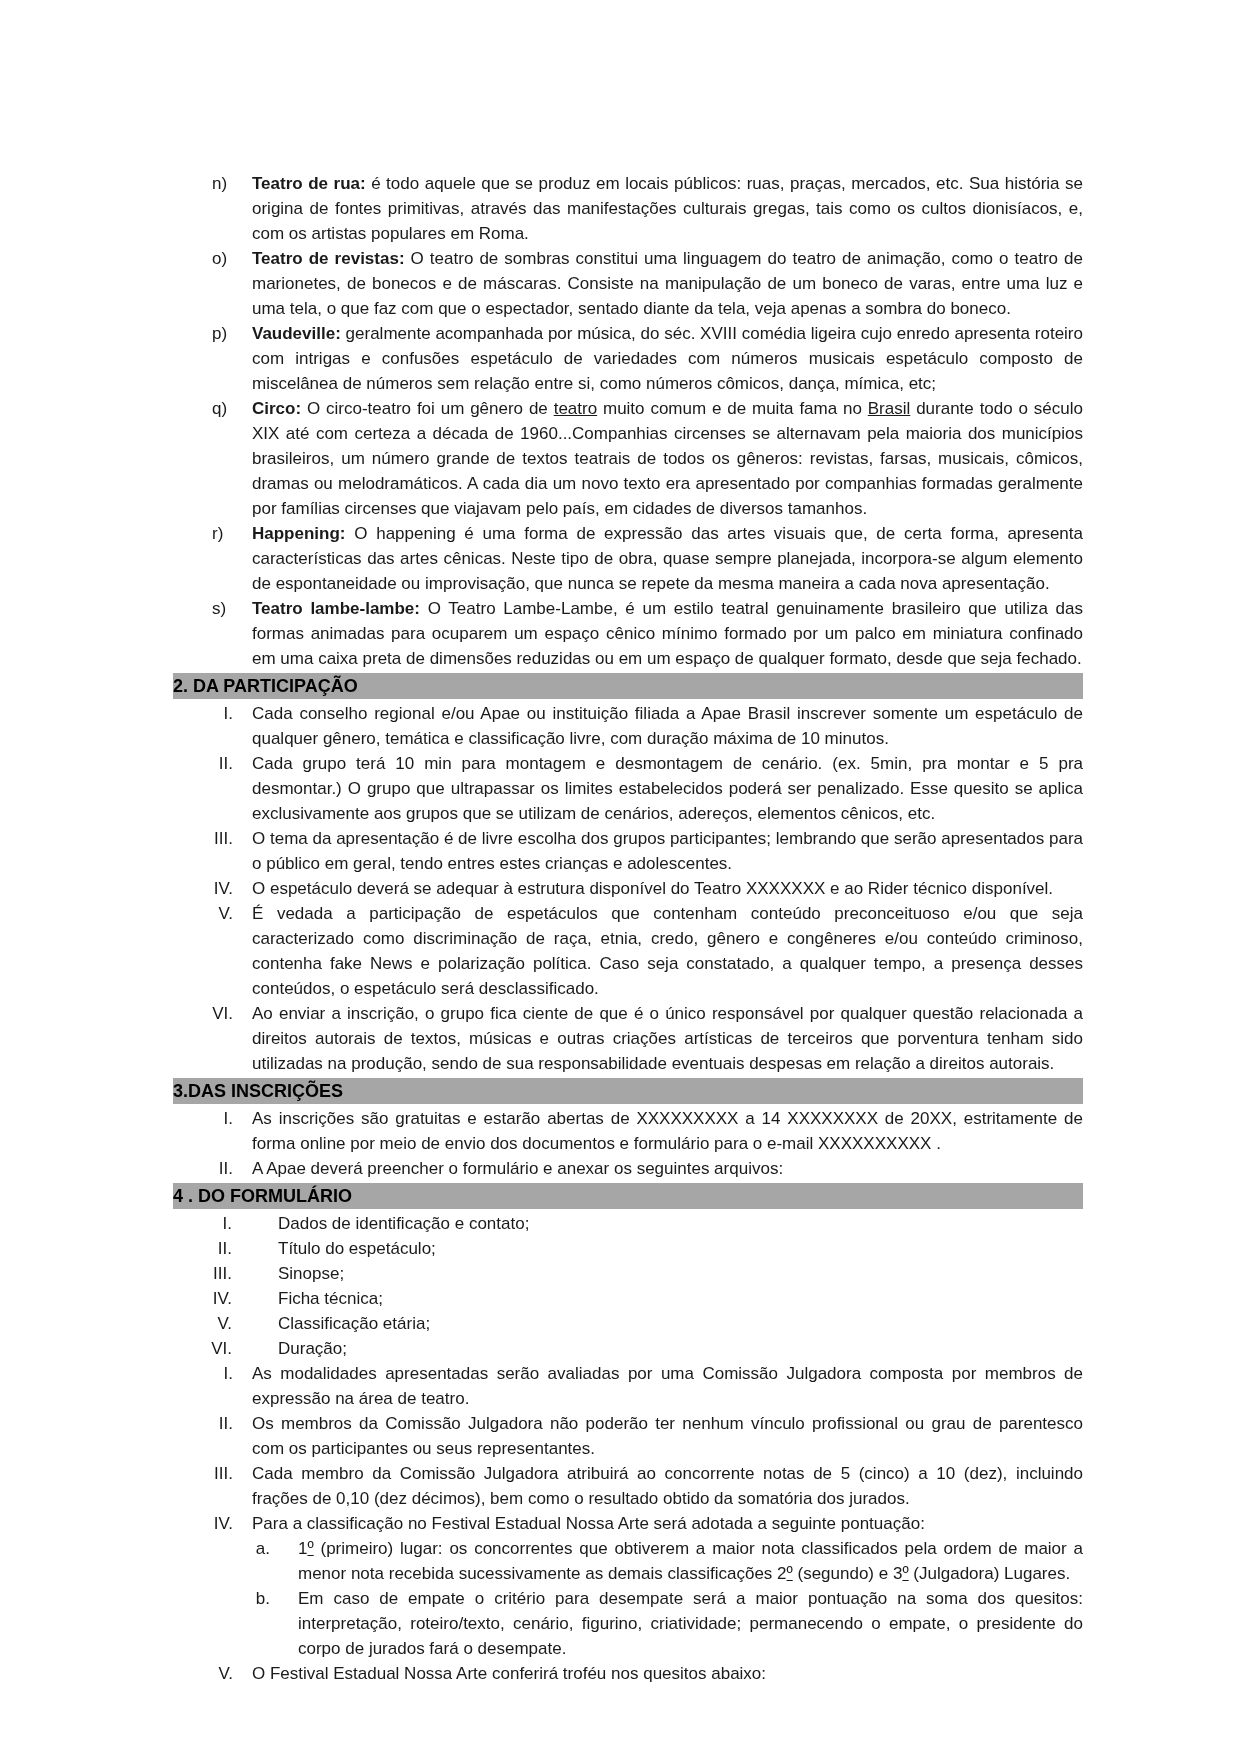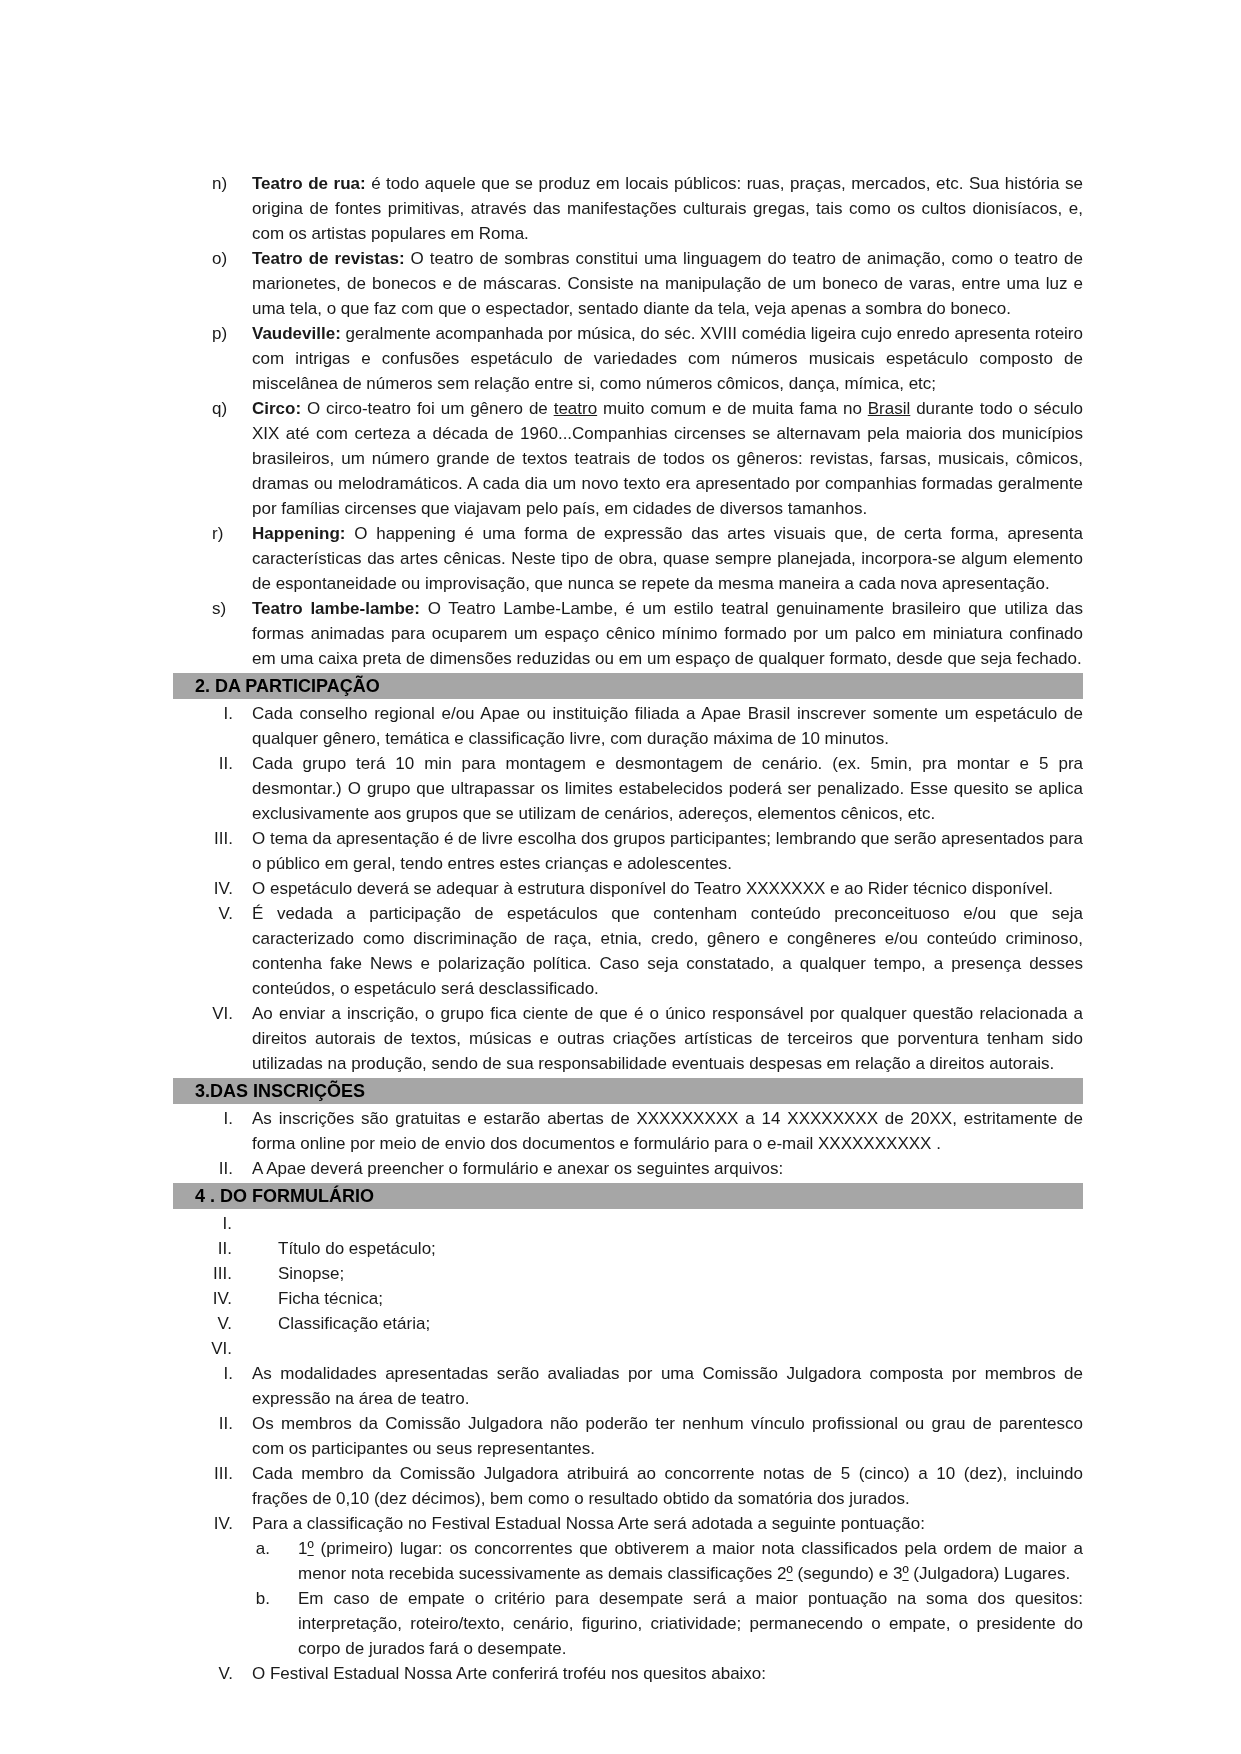--- a/index.html
+++ b/index.html
@@ -25,21 +25,21 @@
     font-size: 17px;
     line-height: 25px;
   }
   .bar {
     background: #a6a6a6;
     color: #000000;
     font-weight: bold;
     font-size: 18px;
     line-height: 26px;
     height: 26px;
-    padding-left: 22px;
+    padding-left: 0;
     margin: 2px 0 2px 0;
   }
   .li { display: flex; }
   .li .mk {
     flex: 0 0 auto;
     box-sizing: border-box;
     white-space: nowrap;
   }
   .li .tx {
     flex: 1 1 auto;
@@ -133,39 +133,41 @@
     </div>
     <div class="li r">
       <span class="mk">II.</span>
       <p class="tx">A Apae deverá preencher o formulário e anexar os seguintes arquivos:</p>
     </div>
 
     <div class="bar">4 . DO FORMULÁRIO</div>
 
     <div class="li f">
       <span class="mk">I.</span>
+      <p class="tx">Dados de identificação e contato;</p>
     </div>
     <div class="li f">
       <span class="mk">II.</span>
       <p class="tx">Título do espetáculo;</p>
     </div>
     <div class="li f">
       <span class="mk">III.</span>
       <p class="tx">Sinopse;</p>
     </div>
     <div class="li f">
       <span class="mk">IV.</span>
       <p class="tx">Ficha técnica;</p>
     </div>
     <div class="li f">
       <span class="mk">V.</span>
       <p class="tx">Classificação etária;</p>
     </div>
     <div class="li f">
       <span class="mk">VI.</span>
+      <p class="tx">Duração;</p>
     </div>
 
 
     <div class="li r">
       <span class="mk">I.</span>
       <p class="tx">As modalidades apresentadas serão avaliadas por uma Comissão Julgadora composta por membros de expressão na área de teatro.</p>
     </div>
     <div class="li r">
       <span class="mk">II.</span>
       <p class="tx">Os membros da Comissão Julgadora não poderão ter nenhum vínculo profissional ou grau de parentesco com os participantes ou seus representantes.</p>

